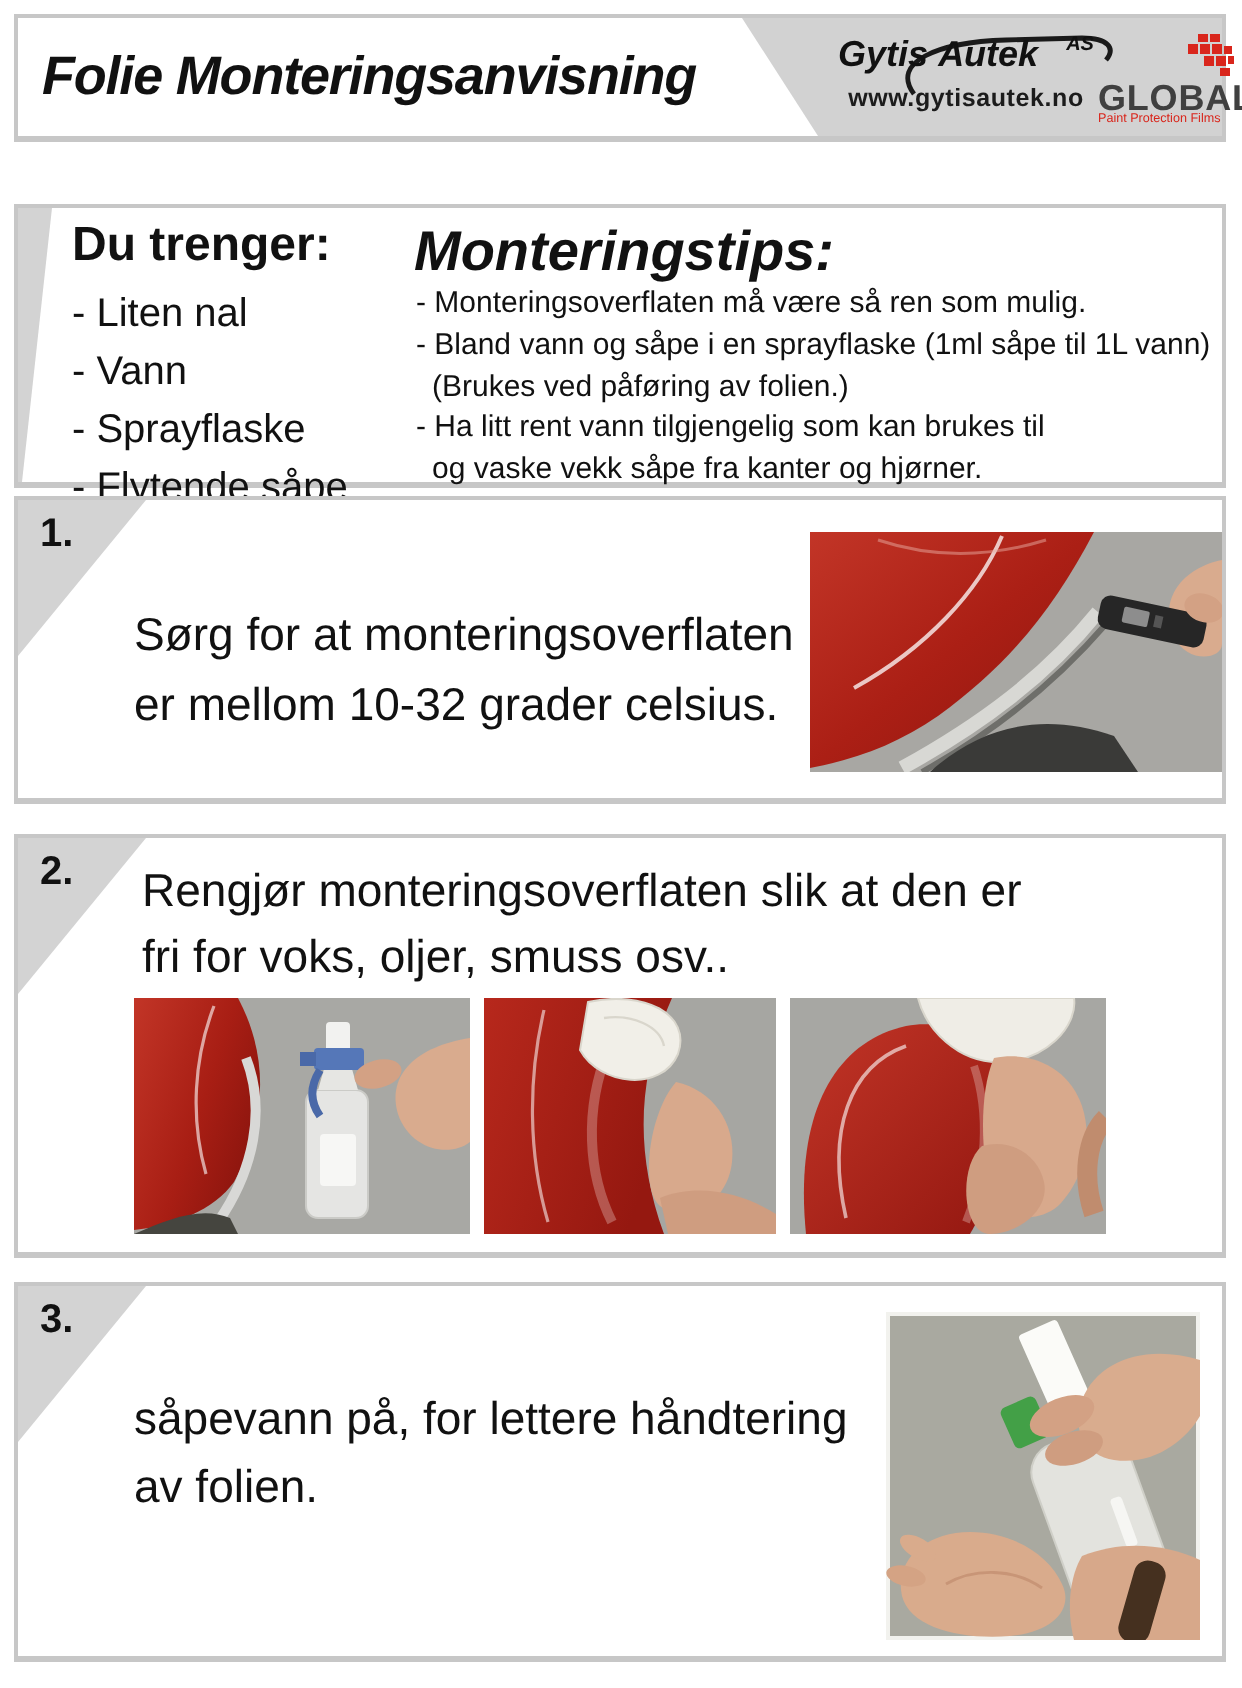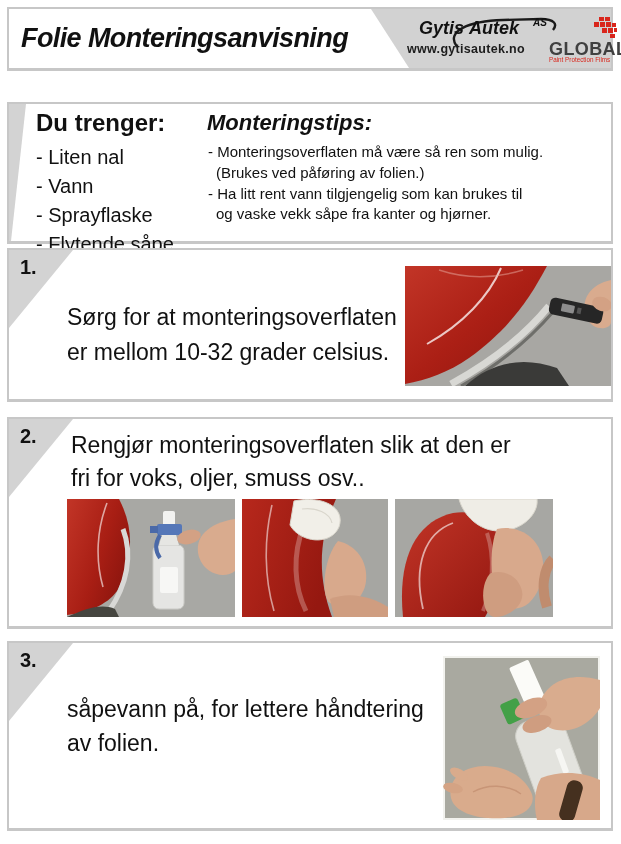--- a/index.html
+++ b/index.html
@@ -23,36 +23,36 @@
     font-weight:bold;font-size:27px;letter-spacing:-0.6px;white-space:nowrap;font-style:italic;
   }
   .gytis{position:absolute;left:398px;top:7px;width:152px;height:46px}
   .gytis svg{position:absolute;inset:0;width:100%;height:100%}
   .brandline{
     position:absolute;left:0;top:1px;width:152px;text-align:center;
     font-style:italic;font-weight:bold;font-size:18px;white-space:nowrap;
   }
   .brandline .as{font-size:10px;vertical-align:8px;margin-left:14px}
   .website{
-    position:absolute;left:0;top:26px;width:152px;
+    position:absolute;left:0;top:26px;width:152px;text-align:center;
     font-weight:bold;font-size:12.5px;letter-spacing:0.3px;color:#1c1c1c;
   }
   .global{position:absolute;left:537px;top:6px;width:74px;height:54px}
   .global .globe{position:absolute;right:3px;top:2px;width:27px;height:24px}
   .global .gname{position:absolute;left:3px;top:24px;font-weight:bold;font-size:18px;letter-spacing:0.4px;color:#404040}
   .global .gtag{position:absolute;left:3px;top:41px;font-size:6.3px;color:#d9261c;white-space:nowrap}
   
   #needs{top:102px;height:142px}
   .wedge{
     position:absolute;left:0;top:0;width:22px;height:100%;background:#d3d3d3;
     clip-path:polygon(0 0,17px 0,2px 100%,0 100%);
   }
   .needs-h{position:absolute;left:27px;top:5px;font-size:24px;font-weight:bold}
   .needs-list{position:absolute;left:27px;top:39px;font-size:20px;line-height:29px}
-  .tips-h{position:absolute;left:198px;top:6px;font-size:22px;font-weight:bold;font-style:italic}
+  .tips-h{position:absolute;left:198px;top:6px;font-size:28px;font-weight:bold;font-style:italic}
   .tips-list{position:absolute;left:199px;top:38px;font-size:15px;line-height:20.8px}
   .tips-list .indent{padding-left:8px}
   
   .tri{
     position:absolute;left:0;top:0;width:64px;height:78px;background:#d3d3d3;
     clip-path:polygon(0 0,100% 0,0 100%);
   }
   .stepnum{position:absolute;left:11px;top:6px;font-size:20px;font-weight:bold}
   #step1{top:248px;height:154px}
   .s1-text{position:absolute;left:58px;top:50px;font-size:23px;line-height:35px}
@@ -108,20 +108,21 @@
   <div class="needs-h">Du trenger:</div>
   <div class="needs-list">
     <div>- Liten nal</div>
     <div>- Vann</div>
     <div>- Sprayflaske</div>
     <div>- Flytende såpe</div>
   </div>
   <div class="tips-h">Monteringstips:</div>
   <div class="tips-list">
     <div>- Monteringsoverflaten må være så ren som mulig.</div>
+    <div>- Bland vann og såpe i en sprayflaske (1ml såpe til 1L vann)</div>
     <div class="indent">(Brukes ved påføring av folien.)</div>
     <div>- Ha litt rent vann tilgjengelig som kan brukes til</div>
     <div class="indent">og vaske vekk såpe fra kanter og hjørner.</div>
   </div>
 </div>
 
 <div class="panel" id="step1">
   <div class="tri"></div>
   <div class="stepnum">1.</div>
   <div class="s1-text">

